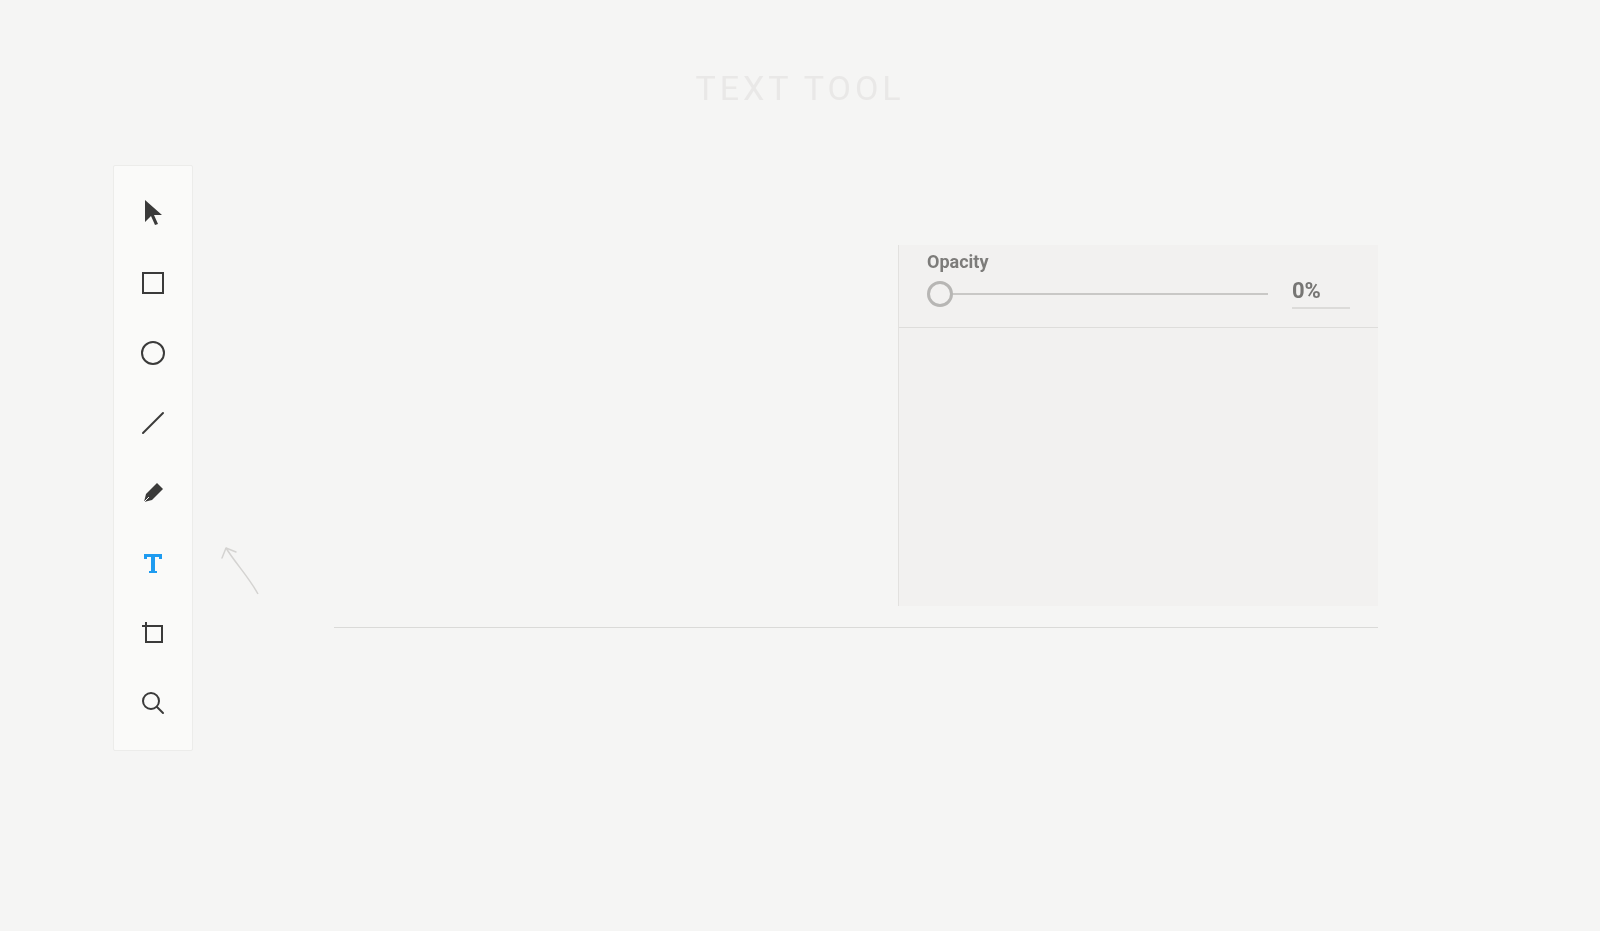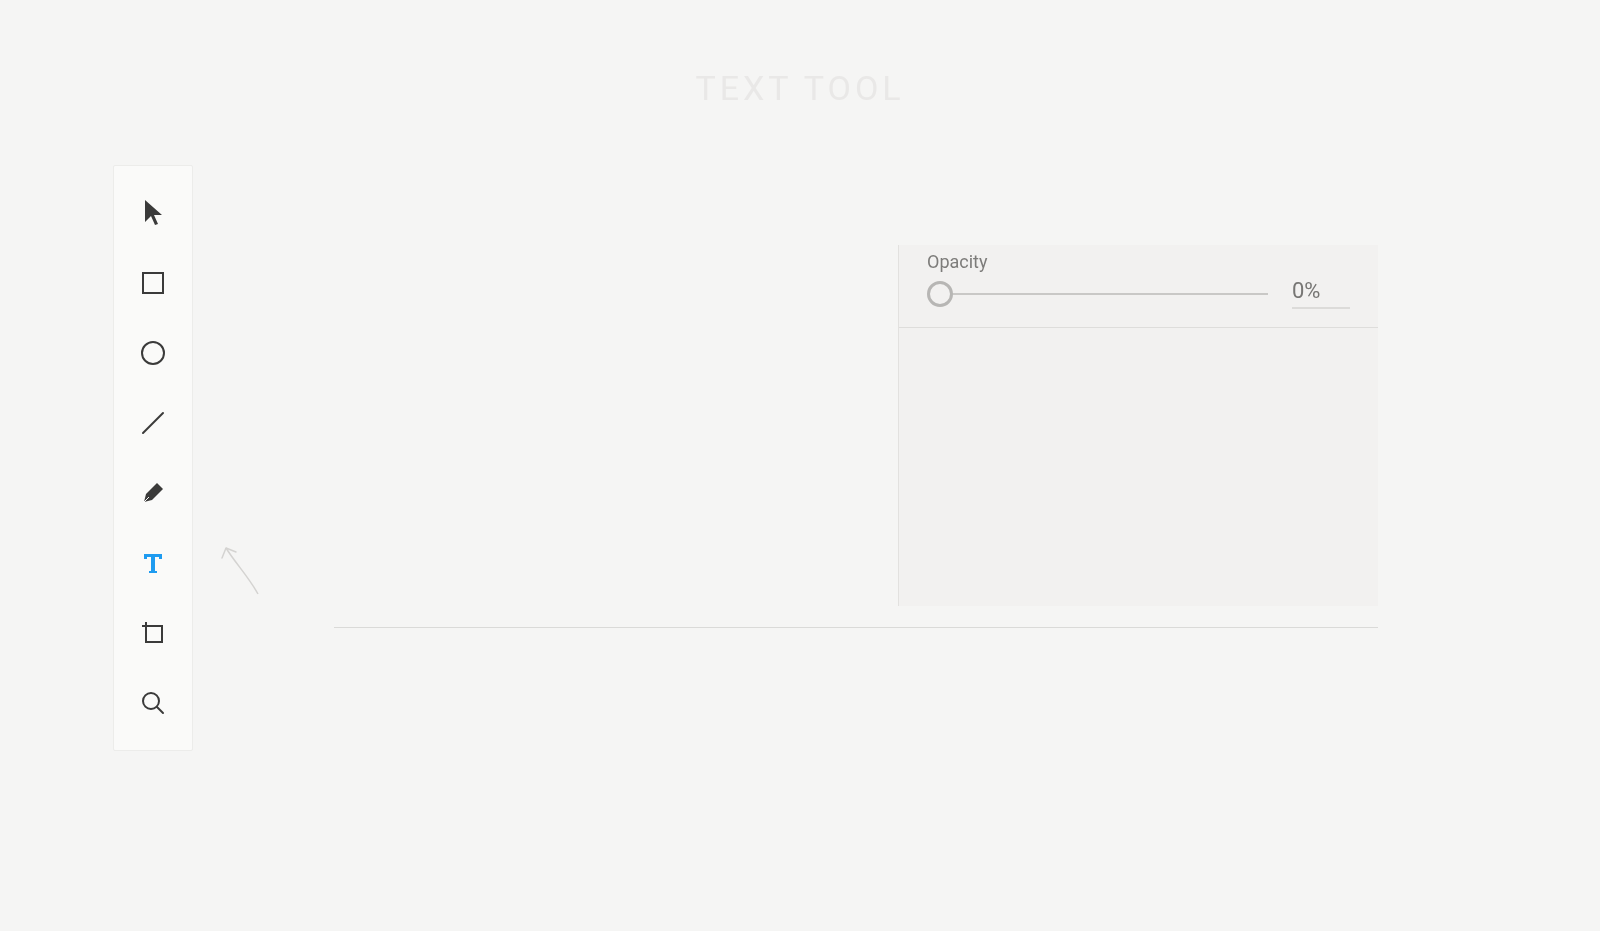--- a/index.html
+++ b/index.html
@@ -77,20 +77,21 @@
     top: 245px;
     width: 480px;
     background: #f2f1f0;
     border-left: 1px solid #e2e1df;
   }
   .panel-top {
     padding: 6px 28px 18px 28px;
     border-bottom: 1.5px solid #dedddb;
     display: flex;
     flex-direction: column;
+    font-weight: bold;
   }
   .opacity-label {
     font-size: 18px;
     color: #7d7c7a;
     margin-left: 0;
     margin-bottom: 6px;
   }
   .opacity-row {
     display: flex;
     align-items: center;

